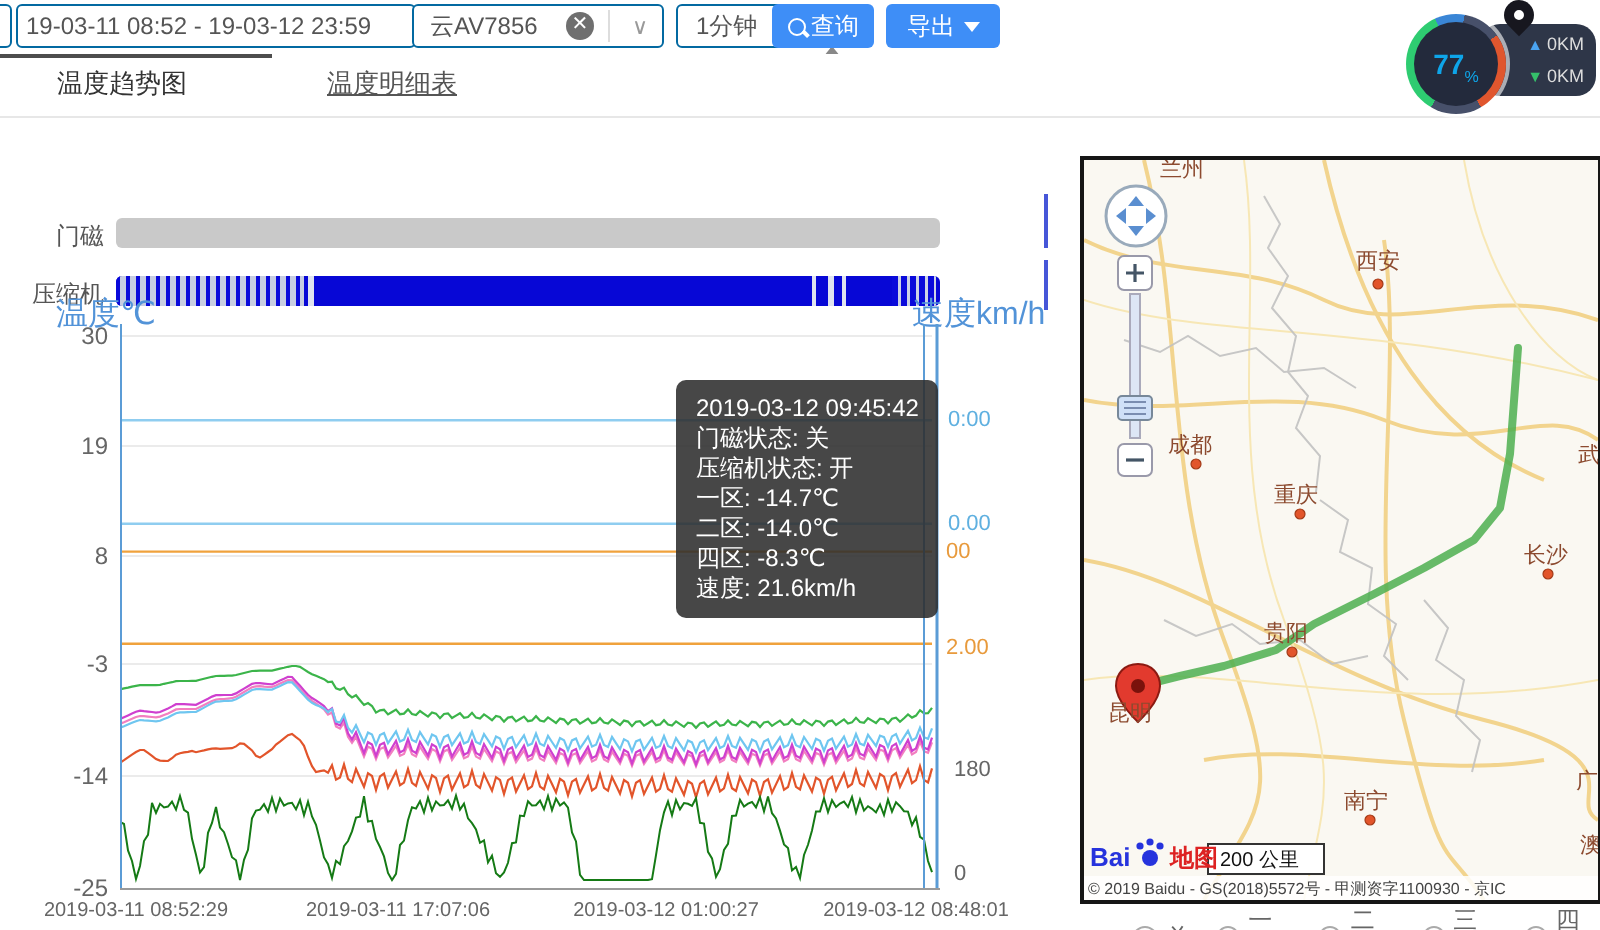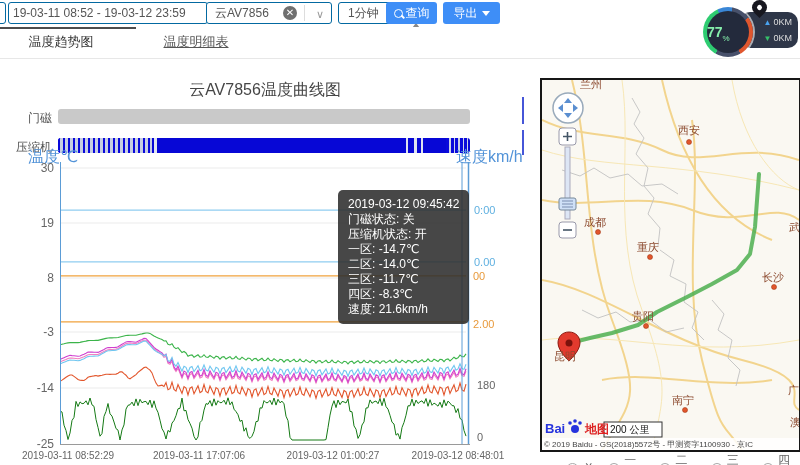--- a/index.html
+++ b/index.html
@@ -34,21 +34,21 @@
          border-top:5px solid #fff;margin-left:4px;vertical-align:1px;}
   
   .gauge-pill{position:absolute;left:740px;top:12px;width:58px;height:36px;border-radius:10px;
               background:rgba(35,43,62,.95);z-index:2;}
   .pill-row{position:absolute;right:6px;font-size:9px;color:#ddd;line-height:10px;}
   .pill-ic{font-size:8px;margin-right:2px;}
   .gauge-circle{position:absolute;left:703px;top:7px;width:50px;height:50px;border-radius:50%;z-index:3;
     background:conic-gradient(from 210deg,#2ecc71 0 125deg,#3a86d6 125deg 160deg,#47506a 160deg 205deg,#e0562e 205deg 300deg,#47506a 300deg 360deg);
     box-shadow:0 0 0 2px rgba(255,255,255,.6);}
   .gauge-inner{position:absolute;left:4px;top:4px;width:42px;height:42px;border-radius:50%;background:#232a3c;
-               color:#86efac;text-align:left;line-height:42px;font-size:14px;font-weight:bold;}
+               color:#0ea5e9;text-align:center;line-height:42px;font-size:14px;font-weight:bold;}
   .gauge-inner sub{font-size:8px;font-weight:normal;}
   .loc-pin{position:absolute;left:752px;top:0;width:15px;height:15px;background:#17171f;
            border-radius:50% 50% 50% 0;transform:rotate(-45deg);z-index:4;}
   .loc-pin:after{content:"";position:absolute;left:5px;top:5px;width:5px;height:5px;border-radius:50%;background:#fff;}
   
   .tabs{position:absolute;left:0;top:27px;width:800px;height:31px;border-bottom:1px solid #e7e7e7;background:#fff;}
   .tab{position:absolute;top:0;height:30px;line-height:30px;text-align:center;font-size:13px;cursor:pointer;}
   .tab-active{left:-14px;width:150px;color:#333;border-top:2px solid #4d4d4d;height:28px;line-height:26px;}
   .tab-plain{left:150px;width:92px;color:#555;text-decoration:underline;}
   
@@ -114,21 +114,20 @@
       <div class="gauge-inner"><span>77</span><sub>%</sub></div>
     </div>
     <div class="loc-pin"></div>
   </div>
 
   <div class="tabs">
     <div class="tab tab-active">温度趋势图</div>
     <div class="tab tab-plain">温度明细表</div>
   </div>
 
-  <div class="chart-title">云AV7856温度曲线图</div>
 
   <div class="strip-label" style="top:110px;">门磁</div>
   <div class="strip door-strip"></div>
   <div class="strip-marker" style="left:522px;top:97px;height:27px;"></div>
 
   <div class="strip-label" style="top:139px;">压缩机</div>
   <div class="strip comp-strip">
     <div class="comp-striped"></div>
     <div class="comp-gap" style="left:96px;width:3px;"></div>
     <div class="comp-gap" style="left:348px;width:2px;"></div>
@@ -181,21 +180,20 @@
   <div class="xtick" style="left:199px;">2019-03-11 17:07:06</div>
   <div class="xtick" style="left:333px;">2019-03-12 01:00:27</div>
   <div class="xtick" style="left:458px;">2019-03-12 08:48:01</div>
 
   <div class="tooltip">
     <div>2019-03-12 09:45:42</div>
     <div>门磁状态: 关</div>
     <div>压缩机状态: 开</div>
     <div>一区: -14.7℃</div>
     <div>二区: -14.0℃</div>
-    <div>三区: -11.7℃</div>
     <div>四区: -8.3℃</div>
     <div>速度: 21.6km/h</div>
   </div>
 
   <div class="map-frame">
     <svg width="257" height="370" viewBox="0 0 257 370">
 
       <g stroke="#f2d184" stroke-width="2" fill="none" opacity="0.9">
         <path d="M0 40 C40 60 80 50 120 70 S200 60 257 80"></path>
         <path d="M30 0 C50 80 40 160 70 240 S90 320 60 370"></path>

